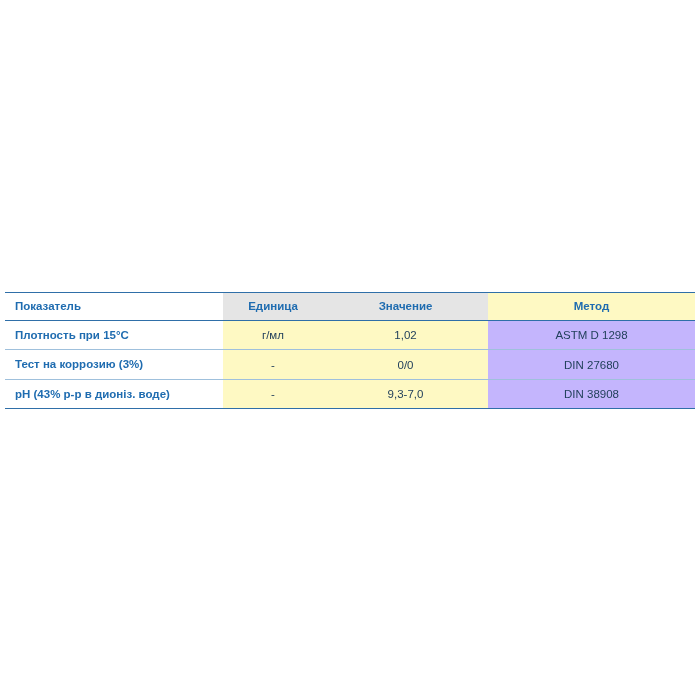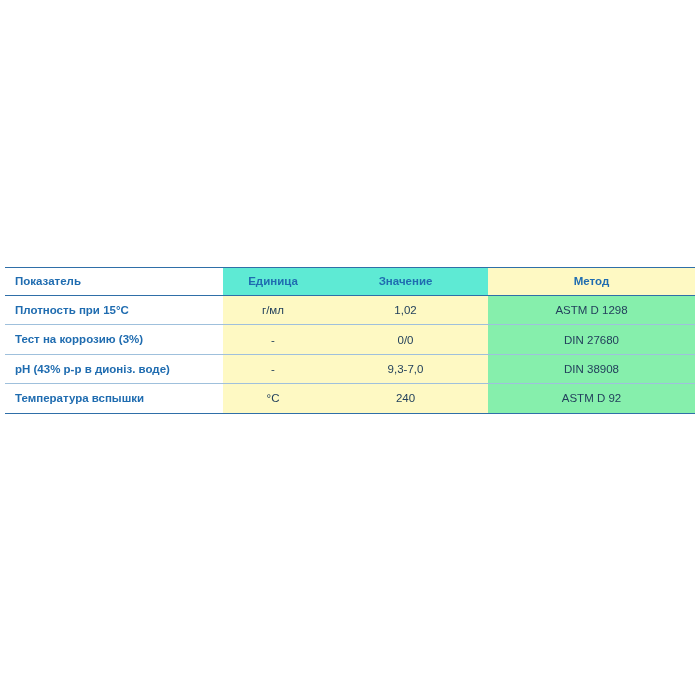--- a/index.html
+++ b/index.html
@@ -10,20 +10,21 @@
     width: 700px;
     height: 700px;
     background: #ffffff;
     font-family: "Liberation Sans", sans-serif;
     overflow: hidden;
   }
   .page {
     position: relative;
     width: 700px;
     height: 532px;
+    margin-top: 25px;
   }
   .spec-table-wrap {
     position: absolute;
     left: 5px;
     top: 267px;
     width: 690px;
   }
   table.spec-table {
     border-collapse: collapse;
     width: 690px;
@@ -45,21 +46,21 @@
     text-align: center;
     vertical-align: middle;
   }
   thead th.param-head {
     text-align: left;
     padding-left: 10px;
     background: #ffffff;
   }
   thead th.unit-head,
   thead th.value-head {
-    background: #5eead4;
+    background: #e5e5e5;
   }
   thead th.method-head {
     background: #fef9c3;
   }
 
   tbody td {
     font-size: 11.5px;
     color: #1f6cb0;
     padding: 7px 0 7px 0;
     border-bottom: 1px solid #9fc0dc;
@@ -74,21 +75,21 @@
     font-weight: bold;
     line-height: 1.25;
   }
   tbody td.unit,
   tbody td.value {
     background: #fef9c3;
     font-weight: normal;
     color: #23415c;
   }
   tbody td.method {
-    background: #86efac;
+    background: #c4b5fd;
     font-weight: normal;
     color: #23415c;
   }
   tbody tr:last-child td {
     border-bottom: 1px solid #2f6fa8;
   }
 </style>
 </head>
 <body>
 
@@ -121,22 +122,16 @@
           <td class="unit">-</td>
           <td class="value">0/0</td>
           <td class="method">DIN 27680</td>
         </tr>
         <tr>
           <td class="param">pH (43% р-р в дионіз. воде)</td>
           <td class="unit">-</td>
           <td class="value">9,3-7,0</td>
           <td class="method">DIN 38908</td>
         </tr>
-        <tr>
-          <td class="param">Температура вспышки</td>
-          <td class="unit">°C</td>
-          <td class="value">240</td>
-          <td class="method">ASTM D 92</td>
-        </tr>
       </tbody>
     </table>
   </div>
 </div>
 
 </body></html>

